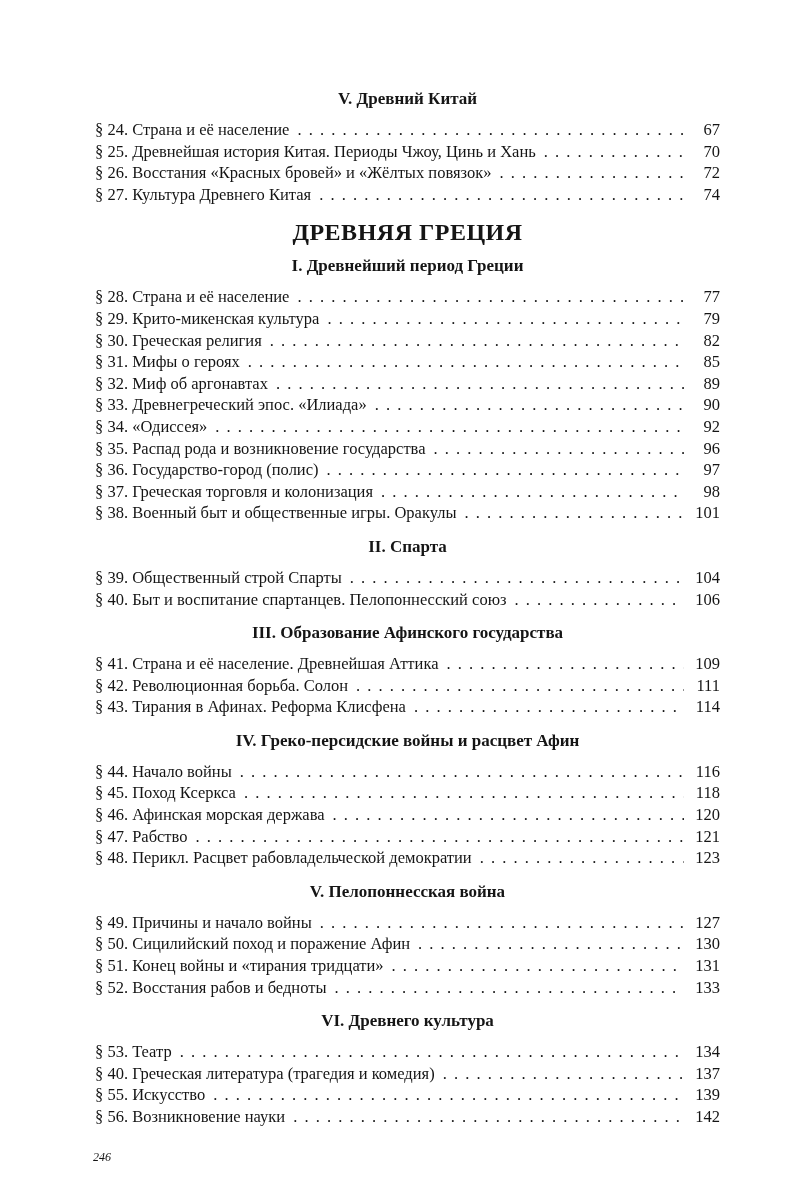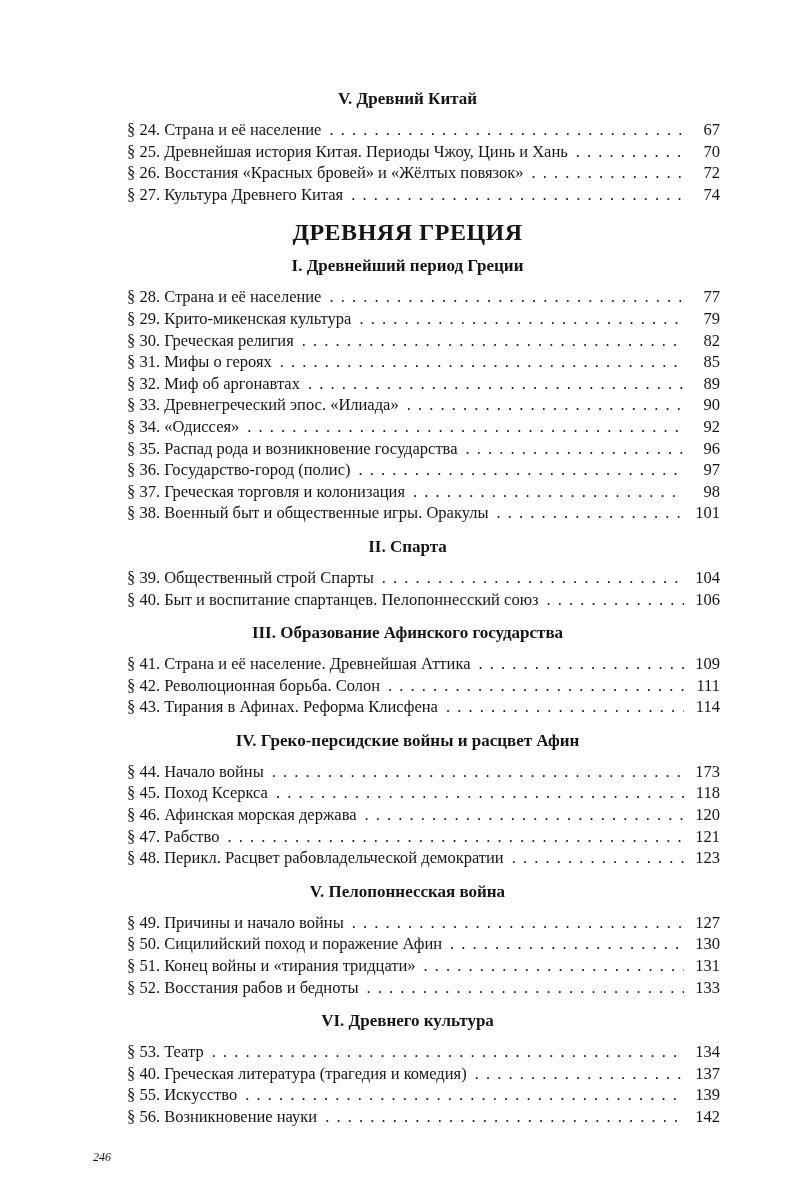--- a/index.html
+++ b/index.html
@@ -35,21 +35,20 @@
     font-size: 24px;
     letter-spacing: 0.5px;
     margin: 16px 0 2px 0;
   }
   .entry {
     display: flex;
     align-items: baseline;
     font-size: 16.5px;
     line-height: 21.6px;
     white-space: nowrap;
-    margin-left: 32px;
   }
   .entry .label {
     flex: 0 0 auto;
     white-space: nowrap;
   }
   .entry .dots {
     flex: 1 1 auto;
     overflow: hidden;
     white-space: nowrap;
     margin: 0 6px 0 8px;
@@ -174,21 +173,21 @@
       </div>
       <div class="entry">
         <span class="label">§ 43. Тирания в Афинах. Реформа Клисфена</span>
         <span class="dots"> . . . . . . . . . . . . . . . . . . . . . . . . . . . . . . . . . . . . . . . . . . . . . . . . . . . . . . . . . . . . . . . . . . . . . . . . . . . . . . . . . . . . . . . . . . . . . . . . . . . . . . . . . . . . . . . . . . . . . . . .</span>
         <span class="pagenum">114</span>
       </div>
       <div class="heading">IV. Греко-персидские войны и расцвет Афин</div>
       <div class="entry">
         <span class="label">§ 44. Начало войны</span>
         <span class="dots"> . . . . . . . . . . . . . . . . . . . . . . . . . . . . . . . . . . . . . . . . . . . . . . . . . . . . . . . . . . . . . . . . . . . . . . . . . . . . . . . . . . . . . . . . . . . . . . . . . . . . . . . . . . . . . . . . . . . . . . . .</span>
-        <span class="pagenum">173</span>
+        <span class="pagenum">116</span>
       </div>
       <div class="entry">
         <span class="label">§ 45. Поход Ксеркса</span>
         <span class="dots"> . . . . . . . . . . . . . . . . . . . . . . . . . . . . . . . . . . . . . . . . . . . . . . . . . . . . . . . . . . . . . . . . . . . . . . . . . . . . . . . . . . . . . . . . . . . . . . . . . . . . . . . . . . . . . . . . . . . . . . . .</span>
         <span class="pagenum">118</span>
       </div>
       <div class="entry">
         <span class="label">§ 46. Афинская морская держава</span>
         <span class="dots"> . . . . . . . . . . . . . . . . . . . . . . . . . . . . . . . . . . . . . . . . . . . . . . . . . . . . . . . . . . . . . . . . . . . . . . . . . . . . . . . . . . . . . . . . . . . . . . . . . . . . . . . . . . . . . . . . . . . . . . . .</span>
         <span class="pagenum">120</span>

